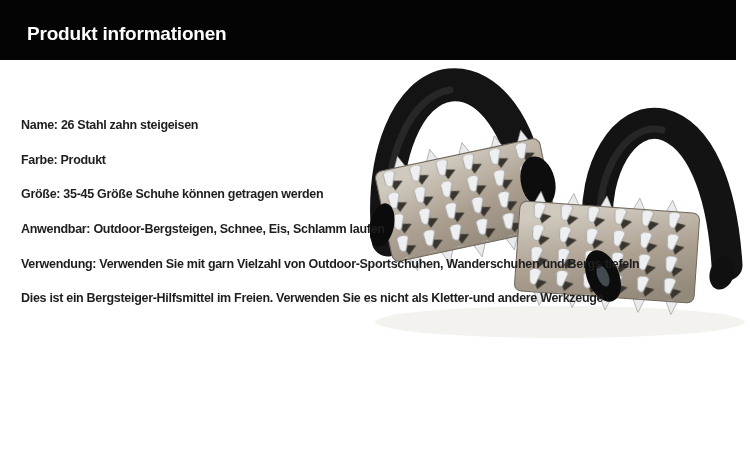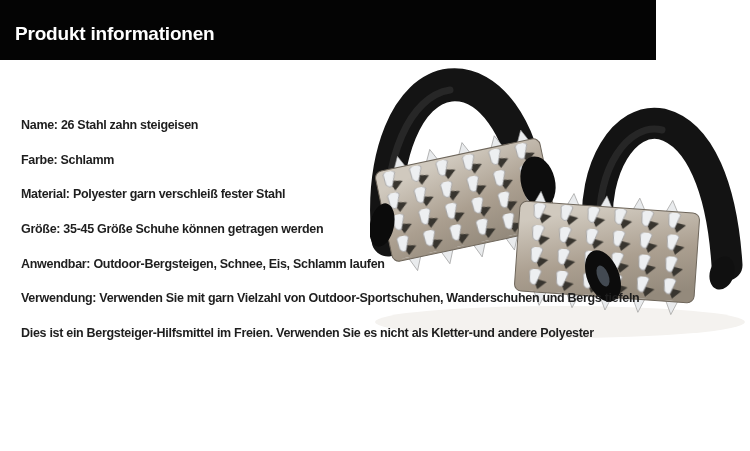--- a/index.html
+++ b/index.html
@@ -5,23 +5,23 @@
   html,body { margin:0; padding:0; }
   body {
     width:750px; height:451px;
     background:#ffffff;
     font-family:"Liberation Sans", sans-serif;
     position:relative;
     overflow:hidden;
   }
   .header {
     position:absolute; top:0; left:0;
-    width:656px; height:60px;
+    width:724px; height:60px;
     background:#040404;
-    display:flex; align-items:center;
+    display:flex; align-items:center;padding-left:12px;
   }
   .header h1 {
     margin:0;
     padding:7px 0 0 15px;
     color:#ffffff;
     font-size:19px;
     font-weight:700;
     letter-spacing:-0.2px;
   }
   .content { position:absolute; top:60px; left:0; width:750px; height:391px; background:#ffffff; }
@@ -50,26 +50,25 @@
 <body>
 
 <div class="header">
   <h1>Produkt informationen</h1>
 </div>
 
 <div class="content">
 
   <ul class="specs">
     <li class="spec-line">Name: 26 Stahl zahn steigeisen</li>
-    <li class="spec-line">Farbe: Schlamm</li>
-    <li class="spec-line">Material: Polyester garn verschleiß fester Stahl</li>
+    <li class="spec-line">Farbe: Produkt</li>
     <li class="spec-line">Größe: 35-45 Größe Schuhe können getragen werden</li>
     <li class="spec-line">Anwendbar: Outdoor-Bergsteigen, Schnee, Eis, Schlamm laufen</li>
     <li class="spec-line">Verwendung: Verwenden Sie mit garn Vielzahl von Outdoor-Sportschuhen, Wanderschuhen und Bergs tiefeln</li>
-    <li class="spec-line">Dies ist ein Bergsteiger-Hilfsmittel im Freien. Verwenden Sie es nicht als Kletter-und andere Polyester</li>
+    <li class="spec-line">Dies ist ein Bergsteiger-Hilfsmittel im Freien. Verwenden Sie es nicht als Kletter-und andere Werkzeuge</li>
   </ul>
 
   <figure class="photo">
     <svg viewBox="0 0 380 280" width="380" height="280" xmlns="http://www.w3.org/2000/svg">
       <defs>
         <linearGradient id="gp" gradientUnits="userSpaceOnUse" x1="0" y1="-46" x2="22" y2="46">
           <stop offset="0" stop-color="#d0c9be"></stop>
           <stop offset="0.55" stop-color="#ab9f90"></stop>
           <stop offset="1" stop-color="#948a7c"></stop>
         </linearGradient>

